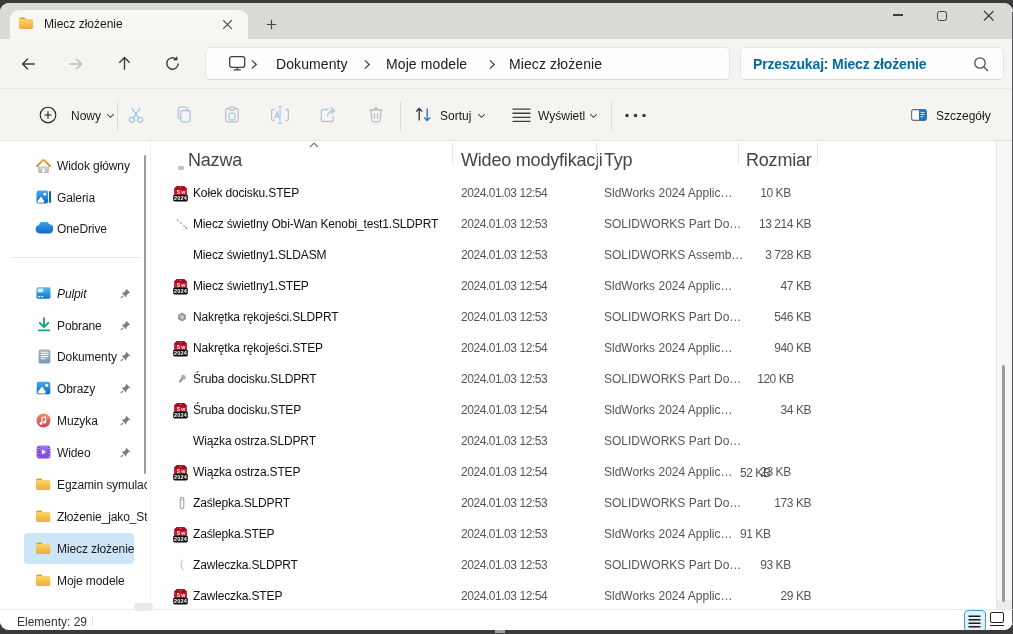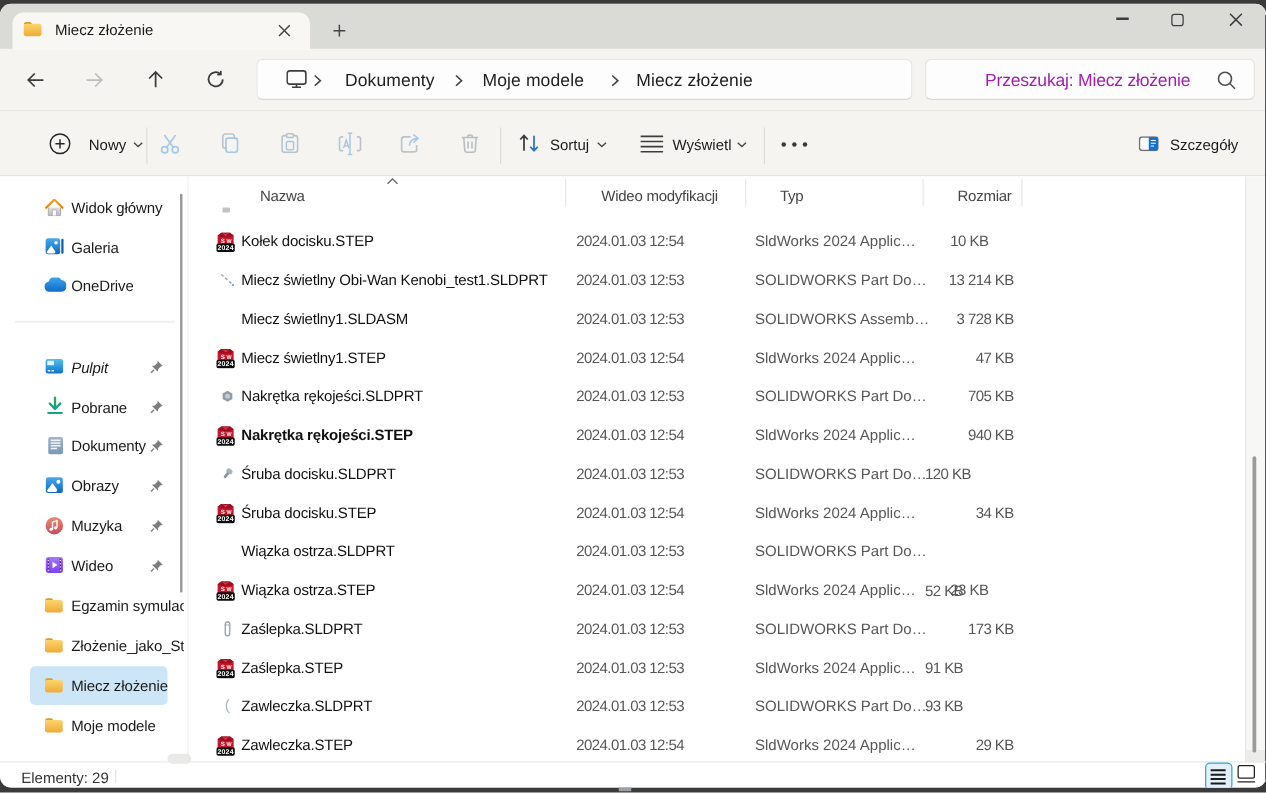--- a/index.html
+++ b/index.html
@@ -16,21 +16,21 @@
   .tabtxt{left:44px;top:17px;font-size:12px;color:#1b1b1b;letter-spacing:0px;}
   
   .bc-txt{font-size:14px;color:#202020;top:56px;letter-spacing:0.1px;}
   .white-bar{background:#fdfdfd;border:1px solid #e6e5e3;border-bottom-color:#d9d8d6;border-radius:5px;}
   
   .tb-txt{font-size:12px;color:#1b1b1b;top:109px;}
   .hairline{background:#e6e5e2;}
   
   .sb-txt{font-size:12px;color:#1a1a1a;letter-spacing:-0.1px;}
   
-  .hdr-txt{font-size:12px;color:#454545;top:150px;letter-spacing:-0.2px;margin-left:20px;}
+  .hdr-txt{font-size:18px;color:#454545;top:150px;letter-spacing:-0.2px;}
   .cell-name{font-size:12px;color:#111;letter-spacing:-0.15px;}
   .cell-sec{font-size:12px;color:#565656;letter-spacing:-0.45px;}
   .cell-typ{font-size:12px;color:#565656;letter-spacing:0px;}
   .colsep{width:1px;background:#e8e8e8;top:143px;height:22px;}
 </style></head>
 <body>
 <div id="root">
   <svg width="0" height="0" style="position:absolute">
       <defs>
     <linearGradient id="fgrad" x1="0" y1="0" x2="0" y2="1">
@@ -121,21 +121,21 @@
     <div class="abs txt bc-txt" style="left:276px;">Dokumenty</div>
     <svg class="abs" style="left:363px;top:59px" width="8" height="11">
           <path d="M1.8,1.4 L6.3,5.5 L1.8,9.6" stroke="#3f3f3f" stroke-width="1.25" fill="none"></path>
         </svg>
     <div class="abs txt bc-txt" style="left:386px;">Moje modele</div>
     <svg class="abs" style="left:488px;top:59px" width="8" height="11">
           <path d="M1.8,1.4 L6.3,5.5 L1.8,9.6" stroke="#3f3f3f" stroke-width="1.25" fill="none"></path>
         </svg>
     <div class="abs txt bc-txt" style="left:509px;">Miecz złożenie</div>
     <div class="abs white-bar" style="left:740px;top:47px;width:262px;height:31px;"></div>
-    <div class="abs txt bc-txt" style="left:788px;color:#a21caf;letter-spacing:-0.15px;">Przeszukaj: Miecz złożenie</div>
+    <div class="abs txt bc-txt" style="left:753px;color:#0369a1;letter-spacing:-0.15px;font-weight:bold;">Przeszukaj: Miecz złożenie</div>
     <svg class="abs" style="left:973px;top:56px" width="18" height="18">
           <circle cx="7" cy="7" r="5.2" stroke="#525252" stroke-width="1.3" fill="none"></circle>
           <path d="M10.8,10.8 L15,15" stroke="#525252" stroke-width="1.3"></path>
         </svg>
     <div class="abs hairline" style="left:0;top:88px;width:1013px;height:1px;background:#eae9e6;"></div>
     <div class="abs hairline" style="left:0;top:140px;width:1013px;height:1px;background:#e4e3e0;"></div>
     <svg class="abs" style="left:39px;top:106px" width="18" height="18">
           <circle cx="9" cy="9" r="7.8" stroke="#242424" stroke-width="1.15" fill="none"></circle>
           <path d="M9,5.3 V12.7 M5.3,9 H12.7" stroke="#242424" stroke-width="1.15"></path>
         </svg>
@@ -370,45 +370,45 @@
     <div class="abs txt cell-sec" style="left:461px;top:279px;">2024.01.03 12:54</div>
     <div class="abs txt cell-typ" style="left:604px;top:279px;">SldWorks 2024 Applic…</div>
     <div class="abs cell-sec" style="left:740px;top:279px;width:71px;text-align:right;">47 KB</div>
     <svg class="abs" style="left:174.5px;top:310px" width="14" height="14">
           <polygon points="7,2.6 10.9,4.8 10.9,9.2 7,11.4 3.1,9.2 3.1,4.8" fill="#929ca7"></polygon>
           <circle cx="7" cy="7" r="2" fill="#c6ccd3"></circle>
         </svg>
     <div class="abs txt cell-name" style="left:193px;top:310px;">Nakrętka rękojeści.SLDPRT</div>
     <div class="abs txt cell-sec" style="left:461px;top:310px;">2024.01.03 12:53</div>
     <div class="abs txt cell-typ" style="left:604px;top:310px;">SOLIDWORKS Part Do…</div>
-    <div class="abs cell-sec" style="left:740px;top:310px;width:71px;text-align:right;">705 KB</div>
+    <div class="abs cell-sec" style="left:740px;top:310px;width:71px;text-align:right;">546 KB</div>
     <svg class="abs" style="left:172px;top:339px" width="17" height="18" viewBox="0 0 17 18">
           <path d="M2.1,4.4 L5,2.1 H12 L14.9,4.4 L14.9,11.5 H2.1 Z" fill="#c8152a"></path>
           <path d="M2.1,4.4 L5,2.1 H12 L14.9,4.4 L12.2,5.8 H4.8 Z" fill="#9c1020"></path>
           <path d="M5.8,2.1 L8.5,3.2 L11.2,2.1 L8.5,4.9 Z" fill="#d9394a"></path>
           <text x="4.7" y="10.2" font-size="4.9" font-weight="bold" fill="#fff" font-family="Liberation Sans">S</text>
           <text x="9.3" y="10" font-size="4.3" font-weight="bold" fill="#fff" font-family="Liberation Sans">W</text>
           <rect x="1.2" y="10.7" width="14.6" height="6.8" rx="1.4" fill="#0d0d0d"></rect>
           <text x="8.5" y="16" font-size="5.5" font-weight="bold" fill="#fff" text-anchor="middle" font-family="Liberation Sans" letter-spacing="0.2">2024</text>
         </svg>
-    <div class="abs txt cell-name" style="left:193px;top:341px;font-weight:bold;">Nakrętka rękojeści.STEP</div>
+    <div class="abs txt cell-name" style="left:193px;top:341px;">Nakrętka rękojeści.STEP</div>
     <div class="abs txt cell-sec" style="left:461px;top:341px;">2024.01.03 12:54</div>
     <div class="abs txt cell-typ" style="left:604px;top:341px;">SldWorks 2024 Applic…</div>
     <div class="abs cell-sec" style="left:740px;top:341px;width:71px;text-align:right;">940 KB</div>
     <svg class="abs" style="left:174.5px;top:372px" width="14" height="14">
           <g transform="rotate(38 7 7)">
             <ellipse cx="7" cy="4.6" rx="2.6" ry="2.1" fill="#aab2bb"></ellipse>
             <rect x="5.9" y="5.8" width="2.2" height="5.4" rx="1" fill="#939da8"></rect>
             <path d="M5.9,7 h2.2 M5.9,8.6 h2.2 M5.9,10.2 h2.2" stroke="#7b8692" stroke-width="0.5"></path>
           </g>
         </svg>
     <div class="abs txt cell-name" style="left:193px;top:372px;">Śruba docisku.SLDPRT</div>
     <div class="abs txt cell-sec" style="left:461px;top:372px;">2024.01.03 12:53</div>
     <div class="abs txt cell-typ" style="left:604px;top:372px;">SOLIDWORKS Part Do…</div>
-    <div class="abs cell-sec" style="left:740px;top:372px;width:71px;text-align:left;">120 KB</div>
+    <div class="abs cell-sec" style="left:740px;top:372px;width:71px;text-align:center;">120 KB</div>
     <svg class="abs" style="left:172px;top:401px" width="17" height="18" viewBox="0 0 17 18">
           <path d="M2.1,4.4 L5,2.1 H12 L14.9,4.4 L14.9,11.5 H2.1 Z" fill="#c8152a"></path>
           <path d="M2.1,4.4 L5,2.1 H12 L14.9,4.4 L12.2,5.8 H4.8 Z" fill="#9c1020"></path>
           <path d="M5.8,2.1 L8.5,3.2 L11.2,2.1 L8.5,4.9 Z" fill="#d9394a"></path>
           <text x="4.7" y="10.2" font-size="4.9" font-weight="bold" fill="#fff" font-family="Liberation Sans">S</text>
           <text x="9.3" y="10" font-size="4.3" font-weight="bold" fill="#fff" font-family="Liberation Sans">W</text>
           <rect x="1.2" y="10.7" width="14.6" height="6.8" rx="1.4" fill="#0d0d0d"></rect>
           <text x="8.5" y="16" font-size="5.5" font-weight="bold" fill="#fff" text-anchor="middle" font-family="Liberation Sans" letter-spacing="0.2">2024</text>
         </svg>
     <div class="abs txt cell-name" style="left:193px;top:403px;">Śruba docisku.STEP</div>
@@ -452,21 +452,21 @@
     <div class="abs txt cell-name" style="left:193px;top:527px;">Zaślepka.STEP</div>
     <div class="abs txt cell-sec" style="left:461px;top:527px;">2024.01.03 12:53</div>
     <div class="abs txt cell-typ" style="left:604px;top:527px;">SldWorks 2024 Applic…</div>
     <div class="abs cell-sec" style="left:740px;top:527px;width:71px;text-align:left;">91 KB</div>
     <svg class="abs" style="left:174.5px;top:558px" width="14" height="14">
           <path d="M8.2,1.6 C5.4,3.2 5.4,10.4 8.6,12.4" stroke="#aab4be" stroke-width="1" fill="none"></path>
         </svg>
     <div class="abs txt cell-name" style="left:193px;top:558px;">Zawleczka.SLDPRT</div>
     <div class="abs txt cell-sec" style="left:461px;top:558px;">2024.01.03 12:53</div>
     <div class="abs txt cell-typ" style="left:604px;top:558px;">SOLIDWORKS Part Do…</div>
-    <div class="abs cell-sec" style="left:740px;top:558px;width:71px;text-align:left;">93 KB</div>
+    <div class="abs cell-sec" style="left:740px;top:558px;width:71px;text-align:center;">93 KB</div>
     <svg class="abs" style="left:172px;top:587px" width="17" height="18" viewBox="0 0 17 18">
           <path d="M2.1,4.4 L5,2.1 H12 L14.9,4.4 L14.9,11.5 H2.1 Z" fill="#c8152a"></path>
           <path d="M2.1,4.4 L5,2.1 H12 L14.9,4.4 L12.2,5.8 H4.8 Z" fill="#9c1020"></path>
           <path d="M5.8,2.1 L8.5,3.2 L11.2,2.1 L8.5,4.9 Z" fill="#d9394a"></path>
           <text x="4.7" y="10.2" font-size="4.9" font-weight="bold" fill="#fff" font-family="Liberation Sans">S</text>
           <text x="9.3" y="10" font-size="4.3" font-weight="bold" fill="#fff" font-family="Liberation Sans">W</text>
           <rect x="1.2" y="10.7" width="14.6" height="6.8" rx="1.4" fill="#0d0d0d"></rect>
           <text x="8.5" y="16" font-size="5.5" font-weight="bold" fill="#fff" text-anchor="middle" font-family="Liberation Sans" letter-spacing="0.2">2024</text>
         </svg>
     <div class="abs txt cell-name" style="left:193px;top:589px;">Zawleczka.STEP</div>

